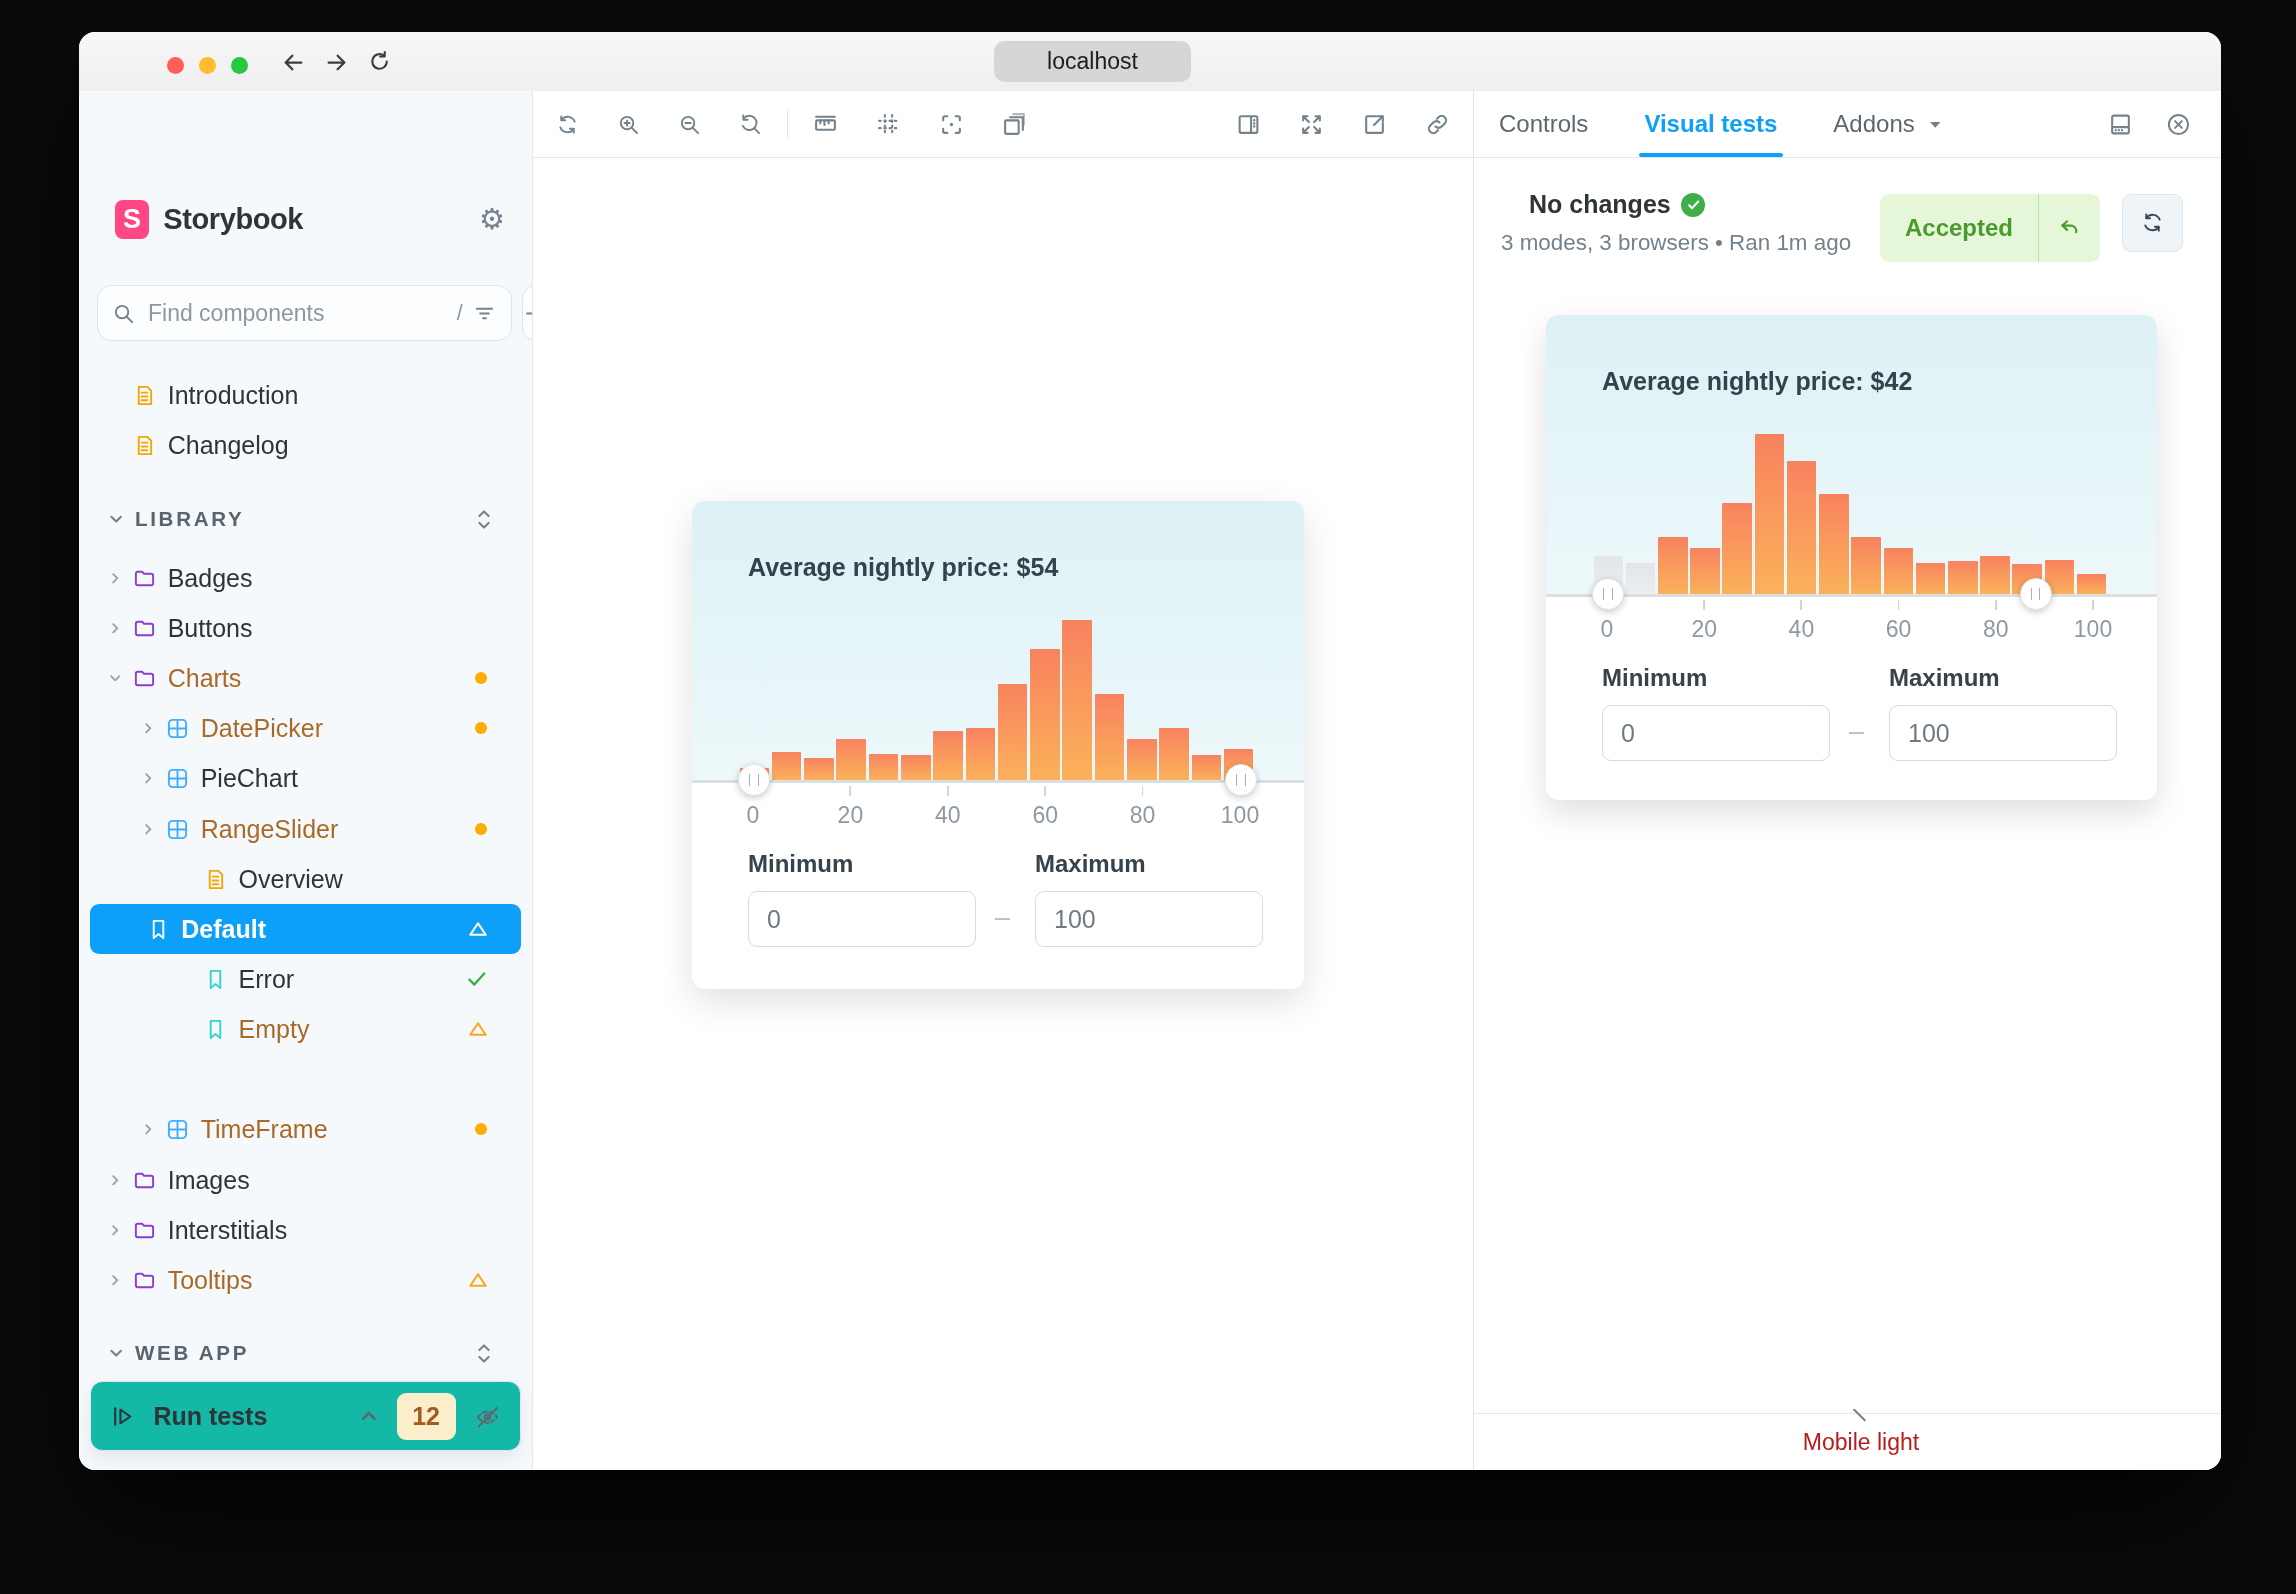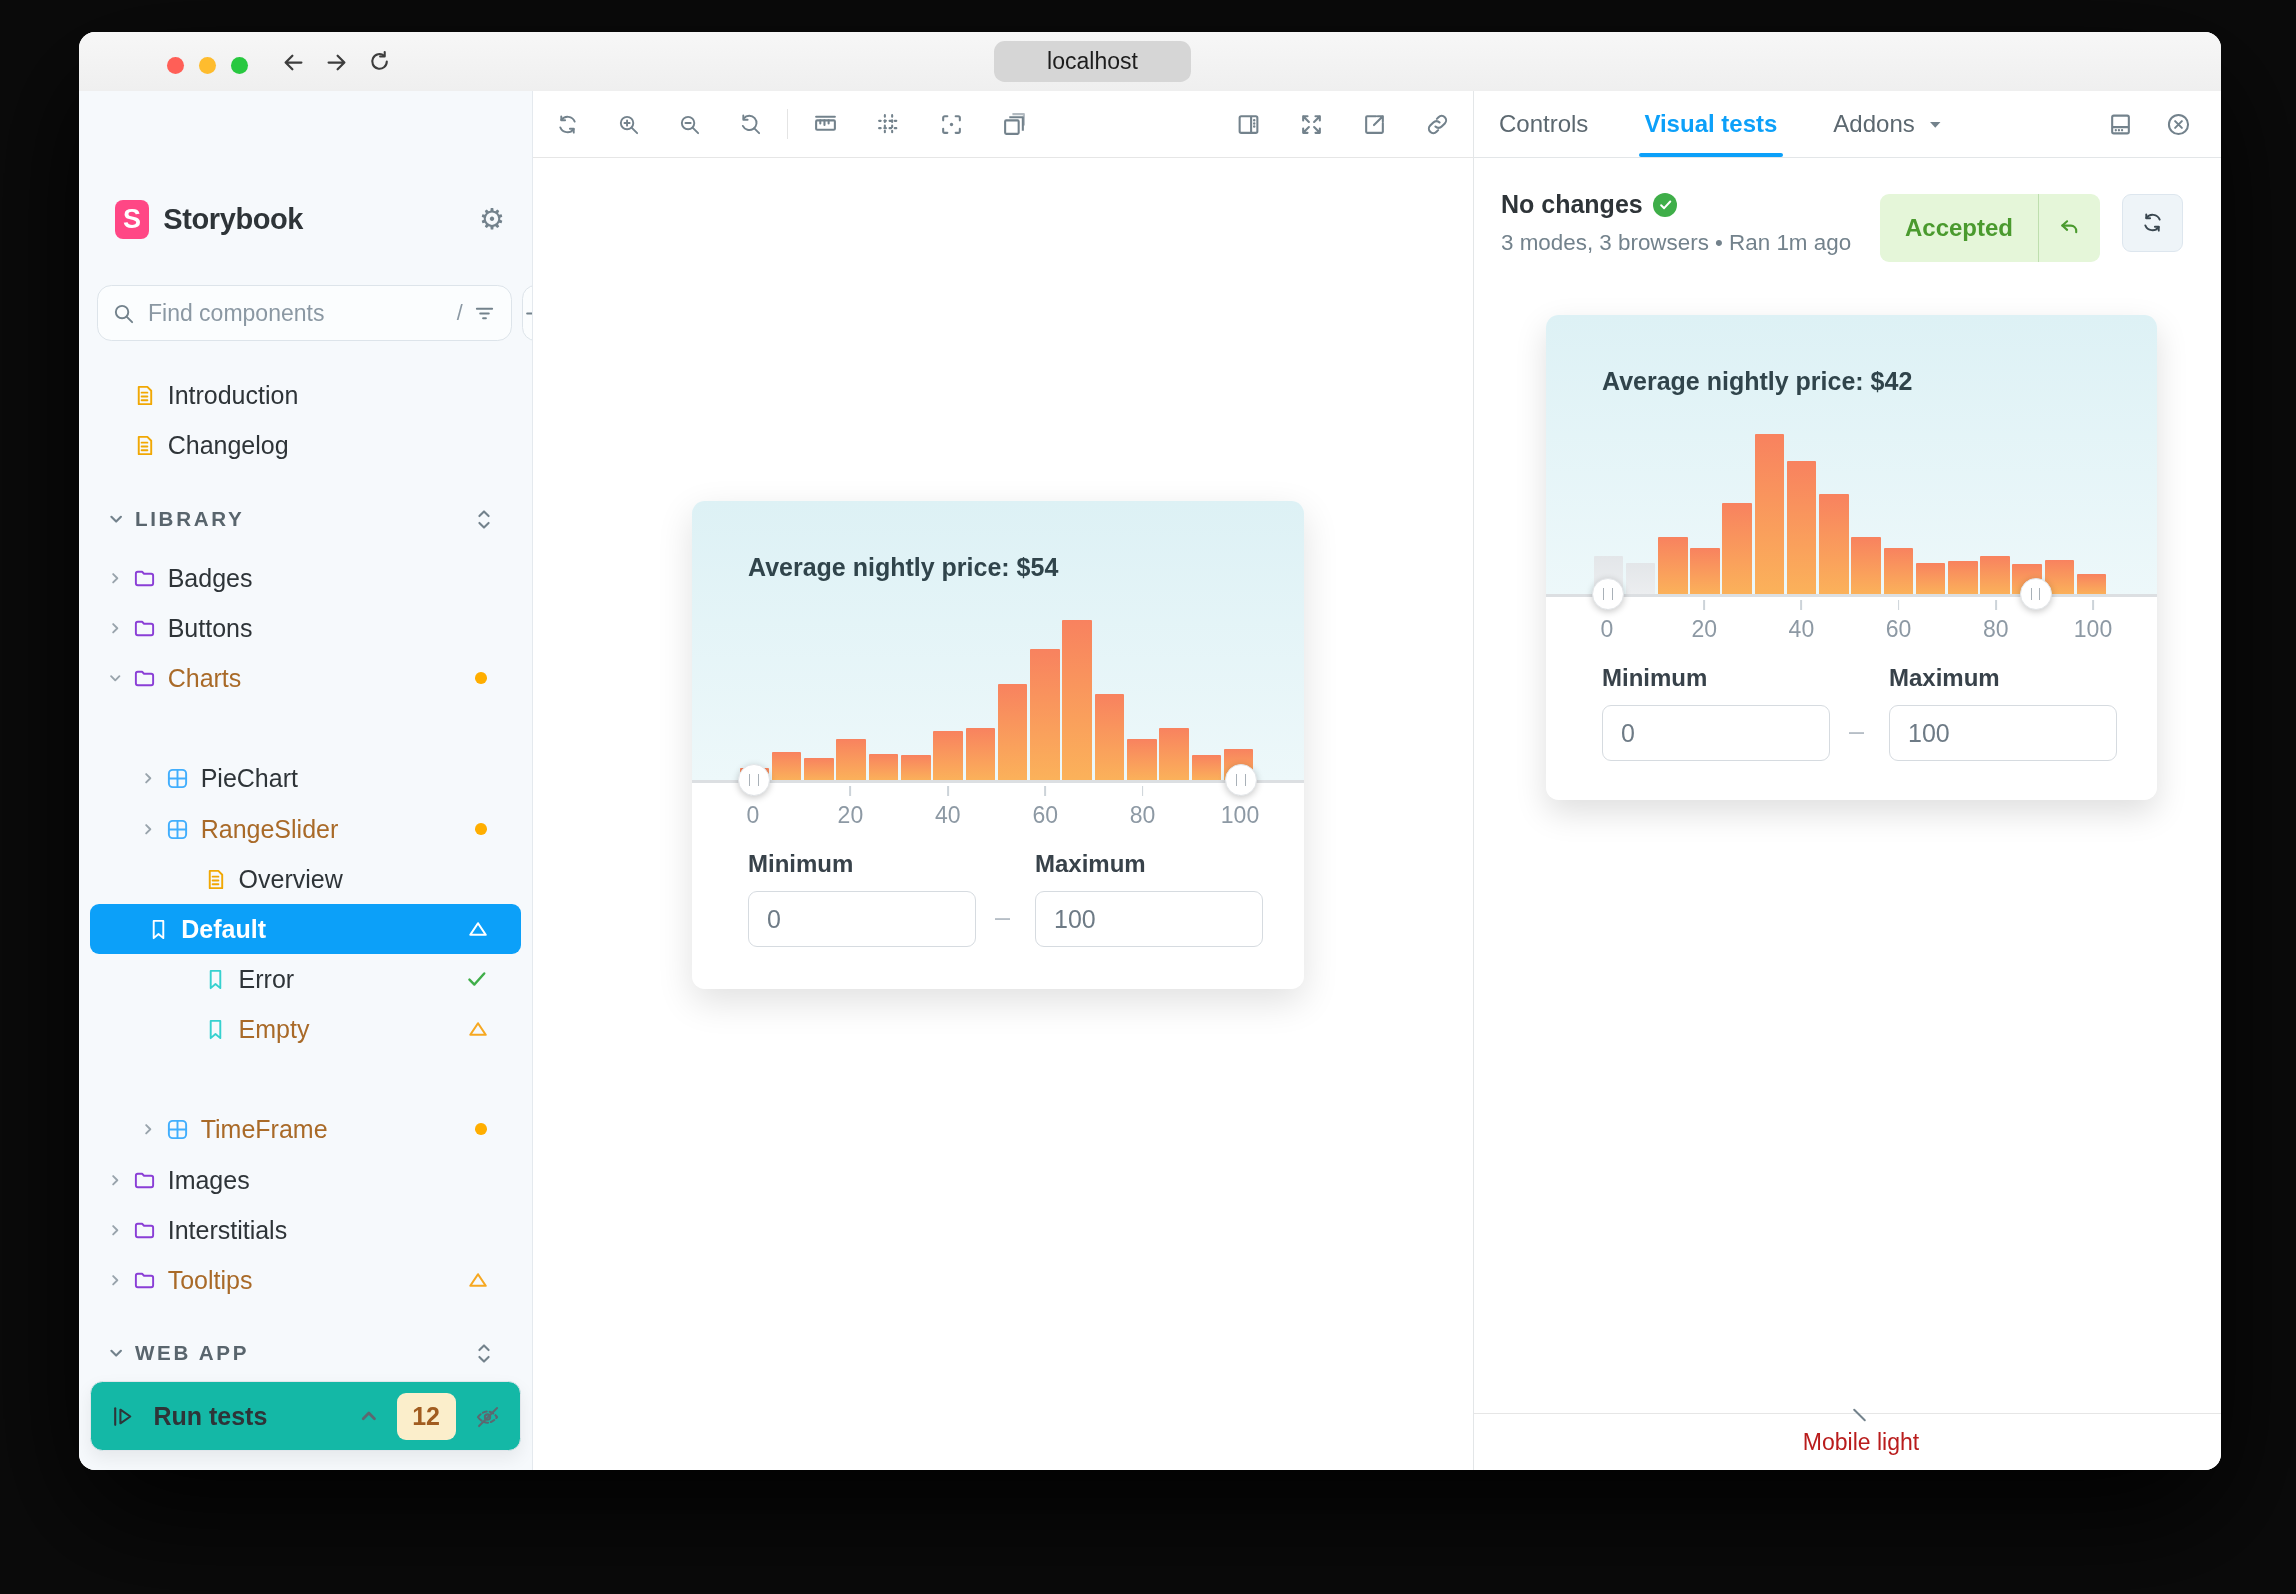--- a/index.html
+++ b/index.html
@@ -72,21 +72,21 @@
   .ctrl .flabel{position:absolute;top:0;font-size:24px;font-weight:bold;color:#38424a;}
   .finput{position:absolute;top:41px;width:208px;height:54px;border:1.3px solid #d6dbe0;border-radius:9px;background:#fff;font-size:25px;color:#6e7b86;padding:0 0 0 18px;font-family:inherit;outline:none;box-sizing:content-box;}
   .dash{position:absolute;top:52px;left:247px;font-size:27px;color:#b6bec6;}
   
   .ptabs{position:absolute;left:0;top:0;right:0;height:66px;border-bottom:0.9px solid #e3e6e8;display:flex;align-items:center;padding-left:25px;gap:0;}
   .ptab{font-size:24px;color:#5c6870;margin-right:56px;position:relative;height:66px;display:flex;align-items:center;gap:9px;}
   .ptab.active{color:#0ca0f9;font-weight:bold;}
   .ptab.active::after{content:"";position:absolute;left:-5.4px;right:-5.4px;bottom:0;height:4.5px;background:#0ca0f9;border-radius:2.7px;}
   .picons{margin-left:auto;display:flex;align-items:center;gap:32px;padding-right:29px;}
   .statusblock{position:absolute;left:27px;top:99px;right:27px;height:99px;}
-  .statustitle{display:flex;align-items:center;gap:10.7px;font-size:25px;font-weight:bold;color:#2e3438;}
+  .statustitle{display:flex;align-items:center;gap:10.7px;font-size:25px;font-weight:bold;color:#2e3438;margin-left:28px;}
   .checkcircle{width:24px;height:24px;border-radius:50%;background:#3fae49;display:flex;align-items:center;justify-content:center;}
   .statussub{margin-top:10.7px;font-size:22.4px;color:#73828c;}
   .acceptwrap{position:absolute;right:94px;top:3.6px;display:flex;height:68px;border-radius:9px;overflow:hidden;background:#e5f6d9;}
   .acceptlabel{display:flex;align-items:center;padding:0 25px;font-size:24px;font-weight:bold;color:#4a9a2e;}
   .acceptundo{display:flex;align-items:center;justify-content:center;width:61px;border-left:0.9px solid rgba(74,154,46,.25);}
   .refreshbtn{position:absolute;right:10.7px;top:3.6px;width:59px;height:56px;background:#eef4f8;border:0.9px solid #dde6ee;border-radius:9px;display:flex;align-items:center;justify-content:center;}
   .card-snap{left:72px;top:224px;width:611px;height:485px;box-shadow:0 12.5px 32px rgba(0,0,0,.13);}
   .pfooter{position:absolute;left:0;right:0;bottom:0;height:56px;border-top:0.9px solid #e6e6e6;display:flex;align-items:center;padding-left:27px;gap:12.5px;font-size:23px;color:#b91c1c;flex-direction:column;}
   .diamond{width:15px;height:15px;border:1.8px solid #73828c;transform:rotate(45deg);border-radius:2.7px;margin-right:3.6px;}
   .chrome-icon{position:relative;width:24px;height:24px;border-radius:50%;background:conic-gradient(from -30deg,#ea4335 0 120deg,#fbbc05 120deg 240deg,#34a853 240deg 360deg);margin-left:23px;margin-right:3.6px;}
@@ -236,20 +236,37 @@
               <svg width="23" height="23" viewBox="0 0 24 24" fill="none" stroke="#8a3ed6" stroke-width="2" stroke-linejoin="round">
                 <path d="M3 7a2 2 0 0 1 2-2h4.5l2 2H19a2 2 0 0 1 2 2v8a2 2 0 0 1-2 2H5a2 2 0 0 1-2-2z"></path>
               </svg>
             </span>
           <span class="lbl">Charts</span>
           <span class="status">
               <span class="dot"></span>
             </span>
         </div>
 
+        <div class="srow d1 orange" style="top:358px">
+          <span>
+              <svg width="12.5" height="12.5" viewBox="0 0 12 12" fill="none" stroke="#99a4ac" stroke-width="1.8" stroke-linecap="round" stroke-linejoin="round">
+                <path d="M4 2l4 4-4 4"></path>
+              </svg>
+            </span>
+          <span>
+              <svg width="23" height="23" viewBox="0 0 24 24" fill="none" stroke="#41aefd" stroke-width="2">
+                <rect x="3" y="3" width="18" height="18" rx="4"></rect>
+                <path d="M12 3v18M3 12h18"></path>
+              </svg>
+            </span>
+          <span class="lbl">DatePicker</span>
+          <span class="status">
+              <span class="dot"></span>
+            </span>
+        </div>
 
         <div class="srow d1" style="top:408px">
           <span>
               <svg width="12.5" height="12.5" viewBox="0 0 12 12" fill="none" stroke="#99a4ac" stroke-width="1.8" stroke-linecap="round" stroke-linejoin="round">
                 <path d="M4 2l4 4-4 4"></path>
               </svg>
             </span>
           <span>
               <svg width="23" height="23" viewBox="0 0 24 24" fill="none" stroke="#41aefd" stroke-width="2">
                 <rect x="3" y="3" width="18" height="18" rx="4"></rect>

